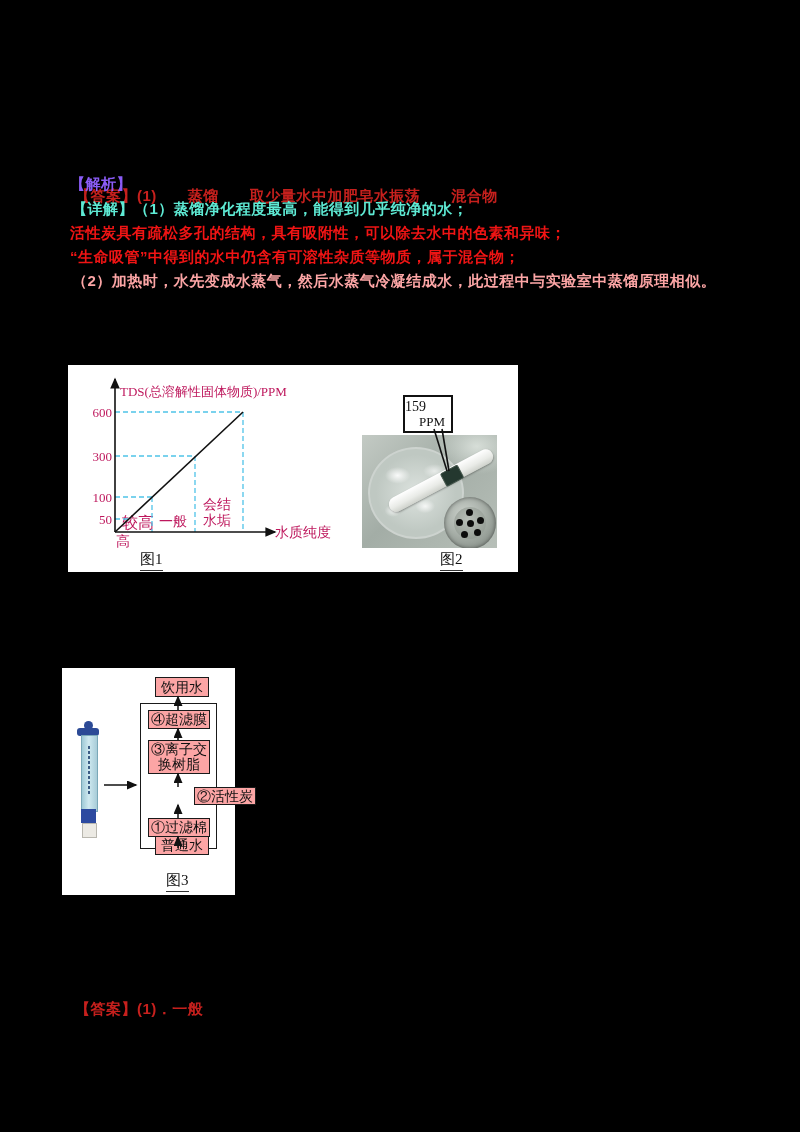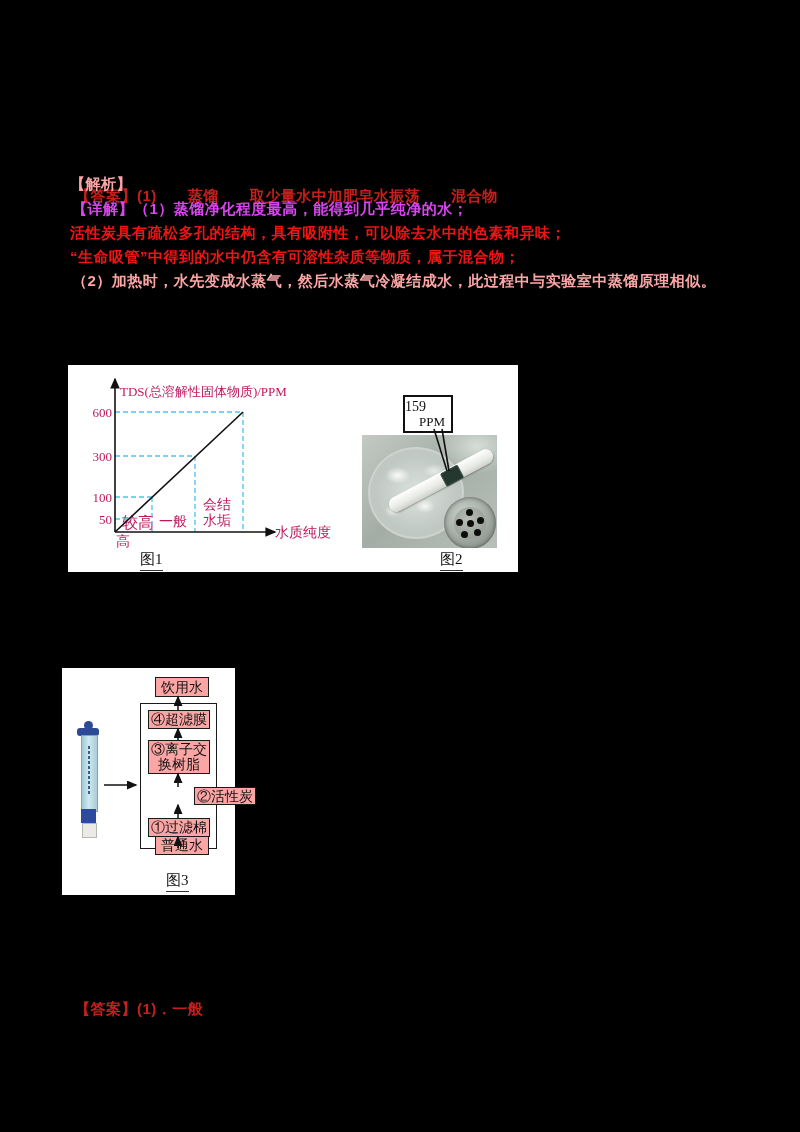--- a/index.html
+++ b/index.html
@@ -83,22 +83,22 @@
     position:absolute;left:6px;top:10px;width:2px;height:48px;
     background:repeating-linear-gradient(#3c5d86 0 3px, rgba(0,0,0,0) 3px 5px);
   }
   .straw-band{position:absolute;left:19px;top:141px;width:15px;height:14px;background:#2c4aa0;}
   .straw-tip{position:absolute;left:20px;top:155px;width:13px;height:13px;background:#eceae4;border:1px solid #b9b7af;}
 </style>
 </head>
 <body>
 
 <div class="redline" style="left:75px;top:149px;color:#c6201d;margin-top:38px;">【答案】(1)　　蒸馏　　取少量水中加肥皂水振荡　　混合物</div>
-<div class="redline" style="left:70px;top:175px;color:#fca5a5;">【解析】</div>
-<div class="redline" style="left:72px;top:200px;color:#d946ef;">【详解】（1）蒸馏净化程度最高，能得到几乎纯净的水；</div>
+<div class="redline" style="left:70px;top:175px;color:#8b5cf6;">【解析】</div>
+<div class="redline" style="left:72px;top:200px;color:#5eead4;">【详解】（1）蒸馏净化程度最高，能得到几乎纯净的水；</div>
 <div class="redline" style="left:70px;top:224px;color:#f01414;">活性炭具有疏松多孔的结构，具有吸附性，可以除去水中的色素和异味；</div>
 <div class="redline" style="left:70px;top:248px;color:#f01414;">“生命吸管”中得到的水中仍含有可溶性杂质等物质，属于混合物；</div>
 <div class="redline" style="left:72px;top:272px;color:#fca5a5;">（2）加热时，水先变成水蒸气，然后水蒸气冷凝结成水，此过程中与实验室中蒸馏原理相似。</div>
 
 <div class="panel" style="left:68px;top:365px;width:450px;height:207px;">
 
   <div class="chart-label serif" style="left:52px;top:18px;font-size:13px;">TDS(总溶解性固体物质)/PPM</div>
   <div class="chart-label tick" style="left:14px;top:40px;">600</div>
   <div class="chart-label tick" style="left:14px;top:84px;">300</div>
   <div class="chart-label tick" style="left:14px;top:125px;">100</div>

